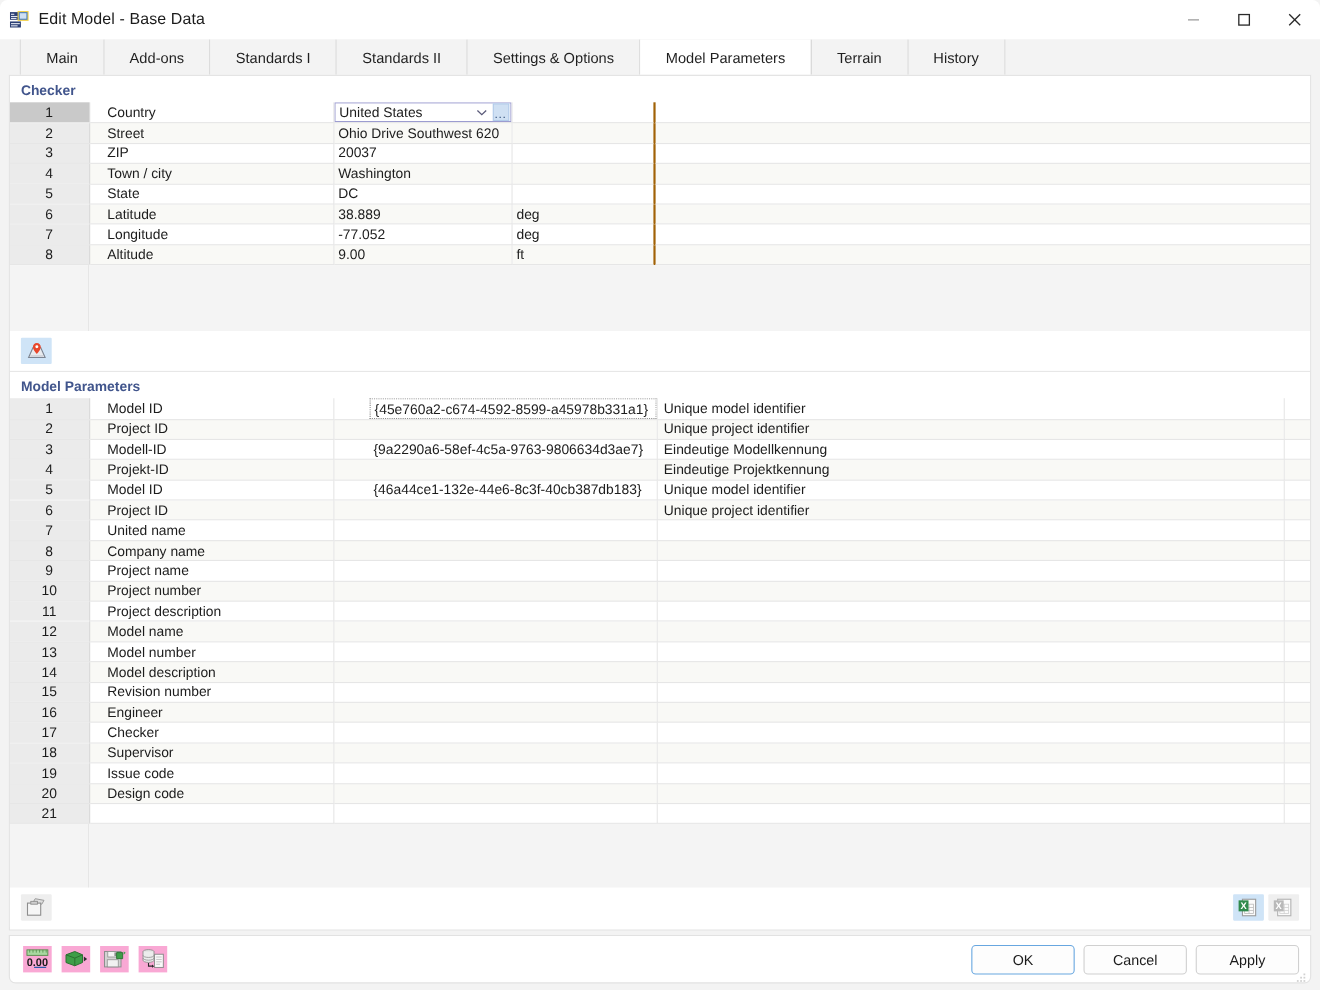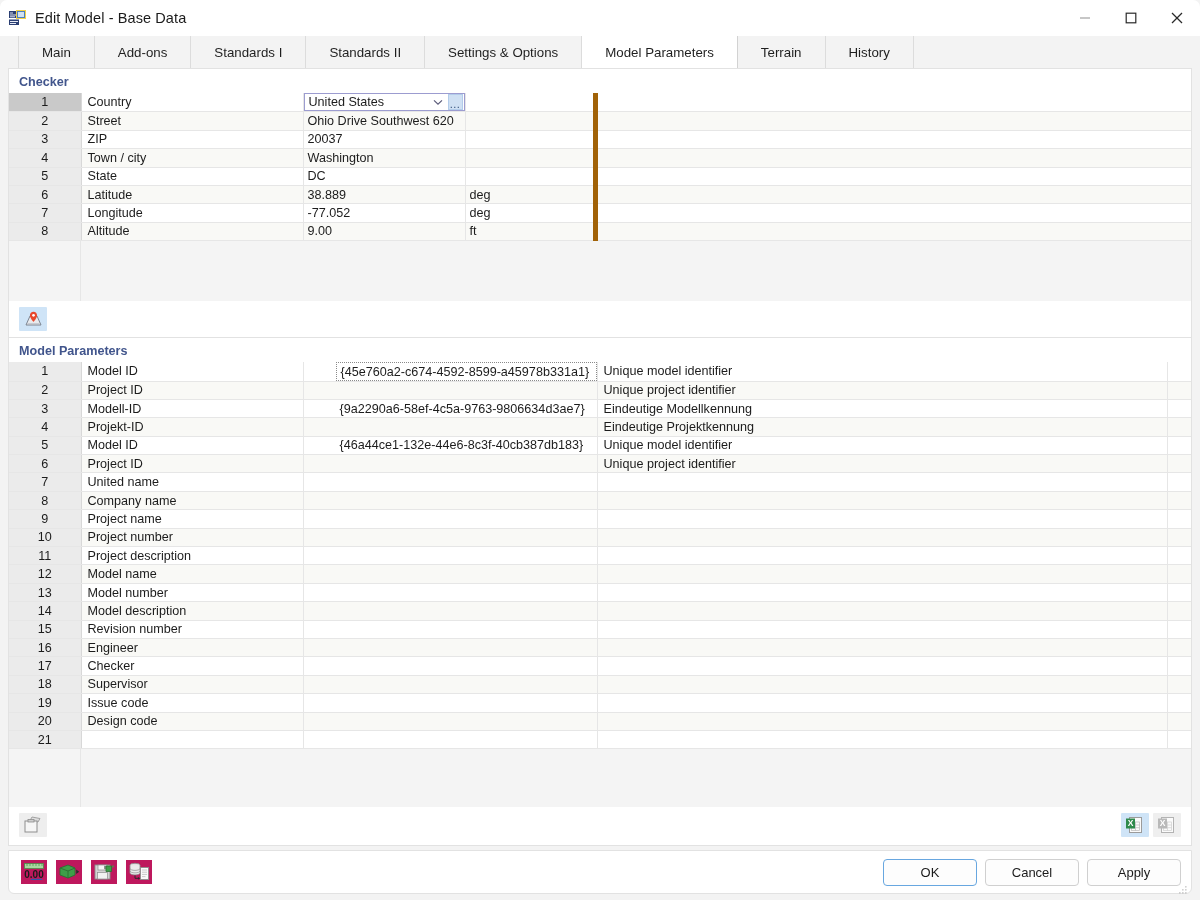--- a/index.html
+++ b/index.html
@@ -73,23 +73,23 @@
     padding: 0 4px; border-bottom: 1px solid #e6e6e6;
     overflow: hidden; white-space: nowrap;
     vertical-align: middle;
   }
   .grid tr.alt td { background: #f9f9f6; }
   .grid tr td.rownum {
     width: 72px; text-align: center; background: #ebebeb;
     color: #1c1c1c; border-right: 1px solid #d8d8d8;
   }
   .grid tr.sel td.rownum { background: #c9c9c9; }
-  td.c-label { width: 222px; border-right: 1px solid #e6e6e6; padding-left: 6px; }
+  td.c-label { width: 222px; border-right: 1px solid #e6e6e6; padding-left: 16px; }
   td.c-val   { border-right: 1px solid #e6e6e6; }
-  td.c-unit  { border-right: 5px solid #a16207; }
+  td.c-unit  { border-right: 2px solid #a16207; }
 
   
   .loc td.c-val  { width: 162px; }
   .loc td.c-unit { width: 130px; }
 
   
   .mp td.c-val  { width: 294px; padding-left: 36px; }
   .mp td.c-desc { width: 570px; border-right: 1px solid #e6e6e6; padding-left: 6px; }
 
   
@@ -127,21 +127,21 @@
   .divider { height: 1px; background: #e2e2e2; }
 
   
   .bottombar {
     position: absolute; left: 8px; top: 850px; width: 1184px; height: 44px;
     background: #ffffff; border: 1px solid #e2e2e2;
     border-bottom-left-radius: 6px; border-bottom-right-radius: 6px;
     display: flex; align-items: center;
   }
   .bb-icons { display: flex; gap: 9px; margin-left: 12px; }
-  .bb-icon { width: 26px; height: 24px; background: #be185d; display:flex; align-items:center; justify-content:center; }
+  .bb-icon { width: 26px; height: 24px; background: #f9a8d4; display:flex; align-items:center; justify-content:center; }
   .dlgbtns { position: absolute; right: 10px; display: flex; gap: 8px; }
   .btn {
     width: 94px; height: 27px; font-size: 13px; color: #1b1b1b;
     background: #fdfdfd; border: 1px solid #d0d0d0; border-radius: 4px;
     display: flex; align-items: center; justify-content: center;
   }
   .btn.primary { border: 1px solid #68a7e0; }
   .grip { position:absolute; right:3px; bottom:2px; width:10px; height:10px; opacity:.45;}
 </style>
 </head>

